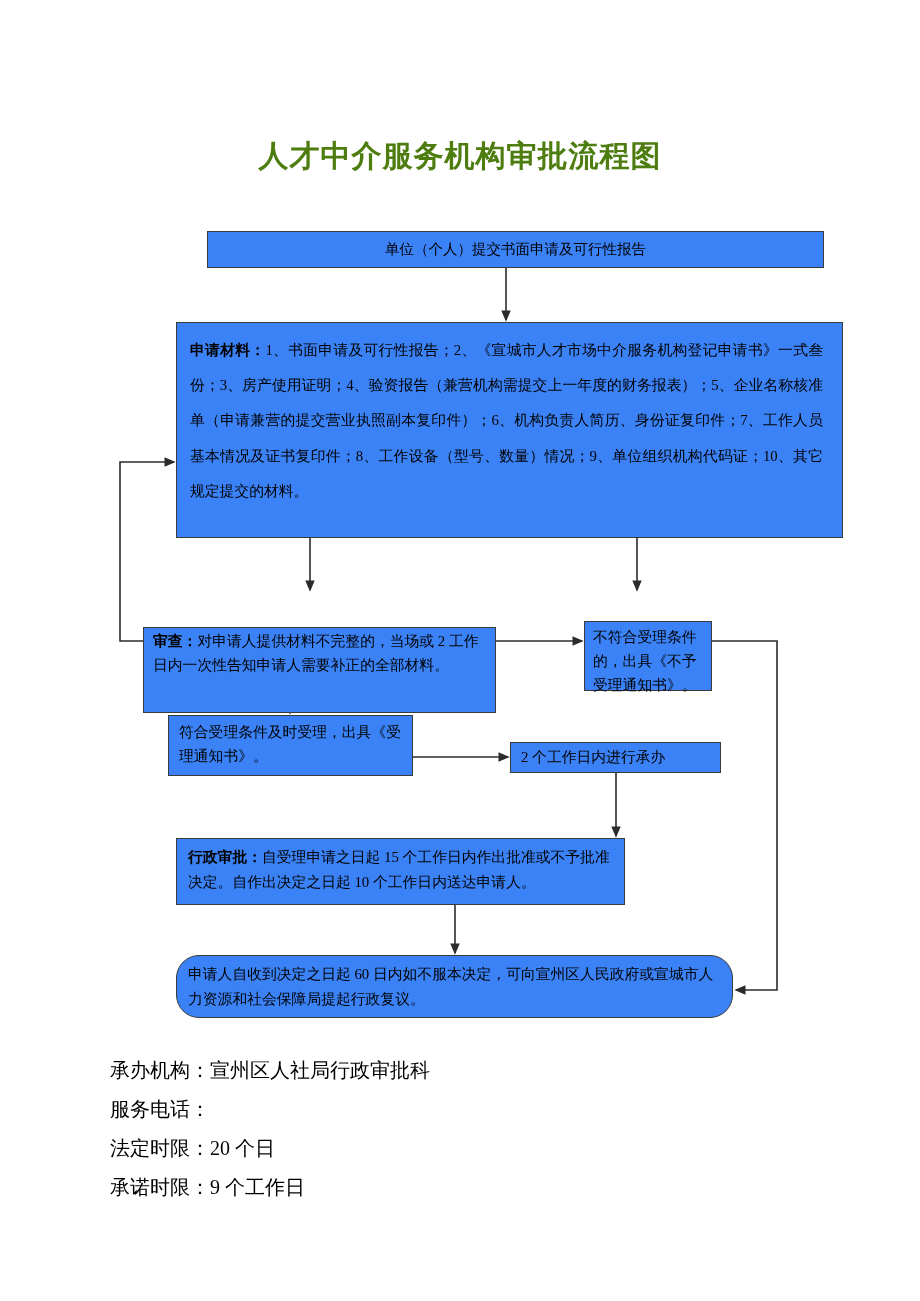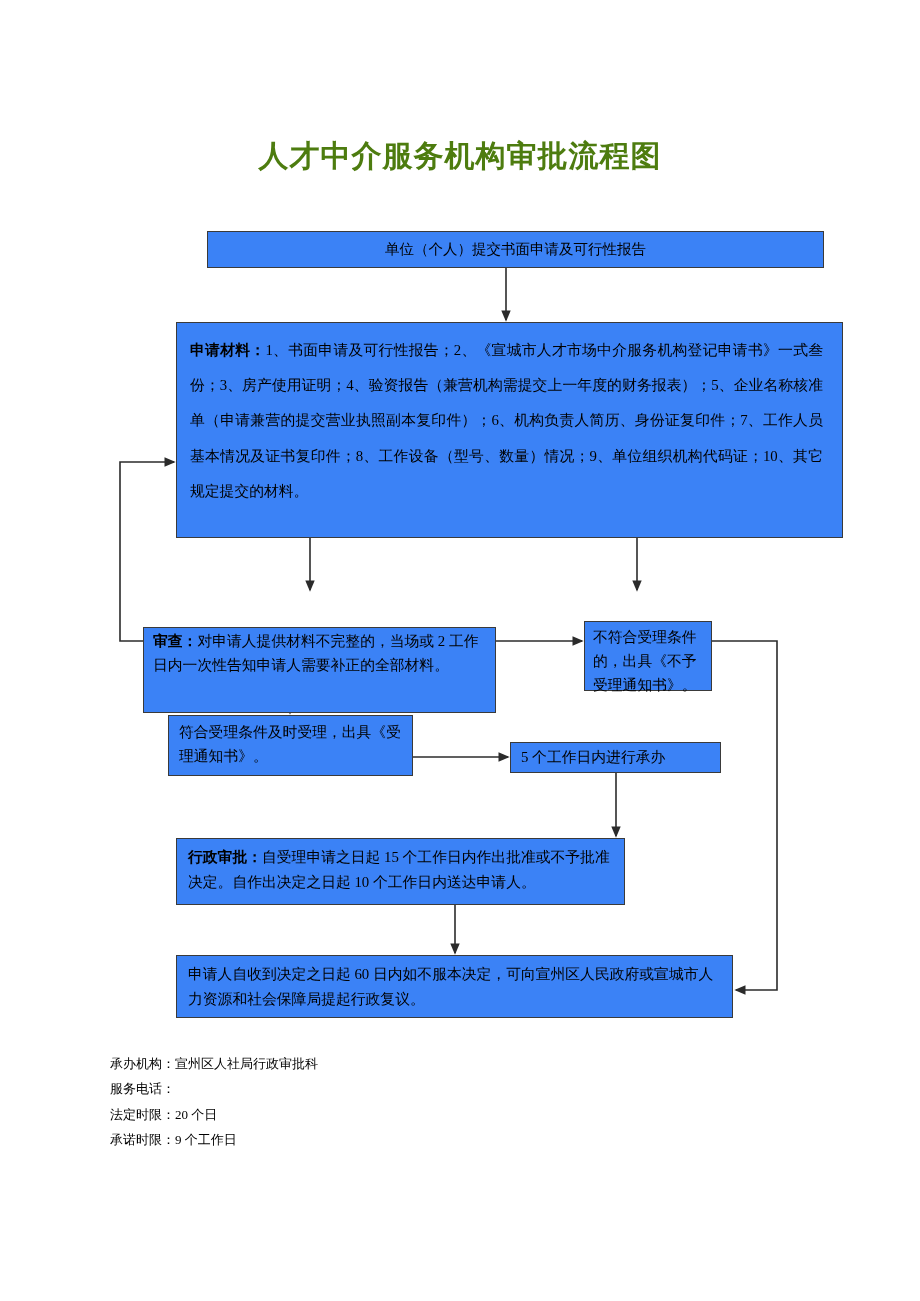--- a/index.html
+++ b/index.html
@@ -105,27 +105,28 @@
     padding: 6px 11px;
     line-height: 1.68;
     font-size: 14.8px;
   }
   #node-reconsider {
     left: 176px; top: 955px;
     width: 557px; height: 63px;
     padding: 6px 11px;
     line-height: 1.68;
     font-size: 14.8px;
+    border-radius: 23px;
   }
   .footer {
     position: absolute;
     left: 110px;
     top: 1051px;
     width: 600px;
-    font-size: 13px;
+    font-size: 20px;
     line-height: 1.95;
     color: #000;
   }
   .footer div {
     white-space: nowrap;
   }
 </style>
 </head>
 <body>
 
@@ -177,21 +178,21 @@
 
   <div class="node" id="node-reject">
     <span>不符合受理条件的，出具《不予受理通知书》。</span>
   </div>
 
   <div class="node" id="node-accept">
     <span>符合受理条件及时受理，出具《受理通知书》。</span>
   </div>
 
   <div class="node" id="node-fiveday">
-    <span>5 个工作日内进行承办</span>
+    <span>2 个工作日内进行承办</span>
   </div>
 
   <div class="node" id="node-approval">
     <b>行政审批</b><b>：</b><span>自受理申请之日起 15 个工作日内作出批准或不予批准决定。自作出决定之日起 10 个工作日内送达申请人。</span>
   </div>
 
   <div class="node" id="node-reconsider">
     <span>申请人自收到决定之日起 60 日内如不服本决定，可向宣州区人民政府或宣城市人力资源和社会保障局提起行政复议。</span>
   </div>
 

